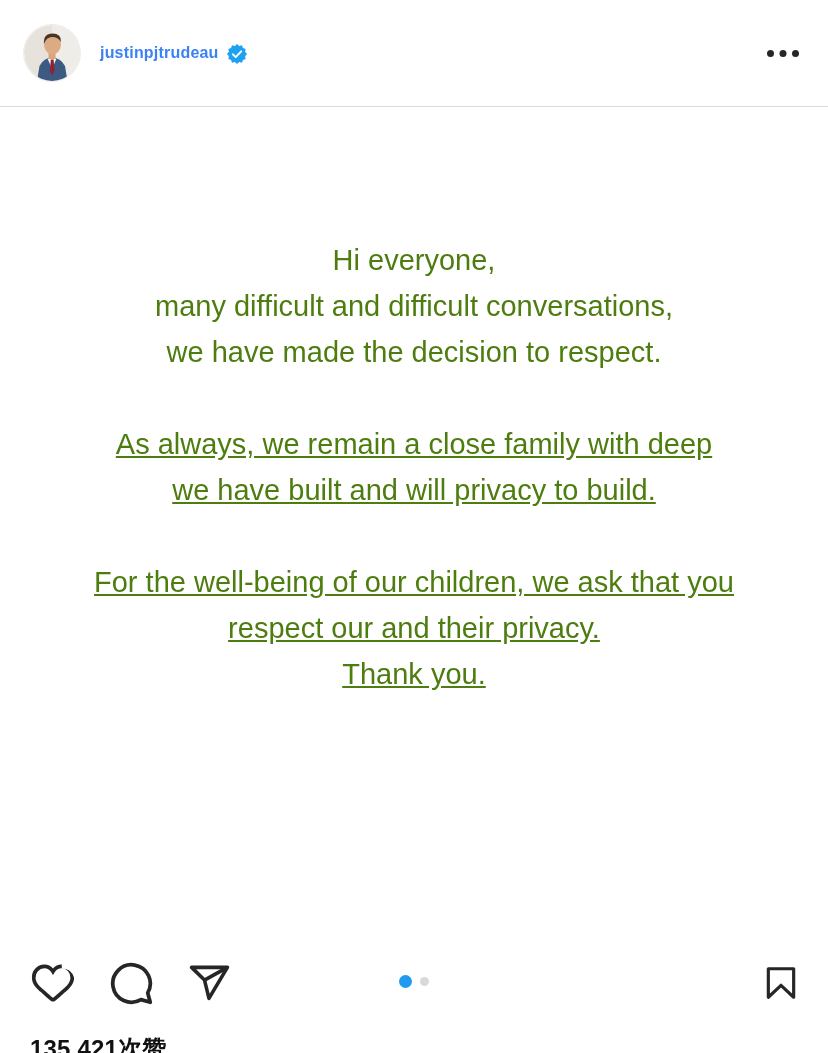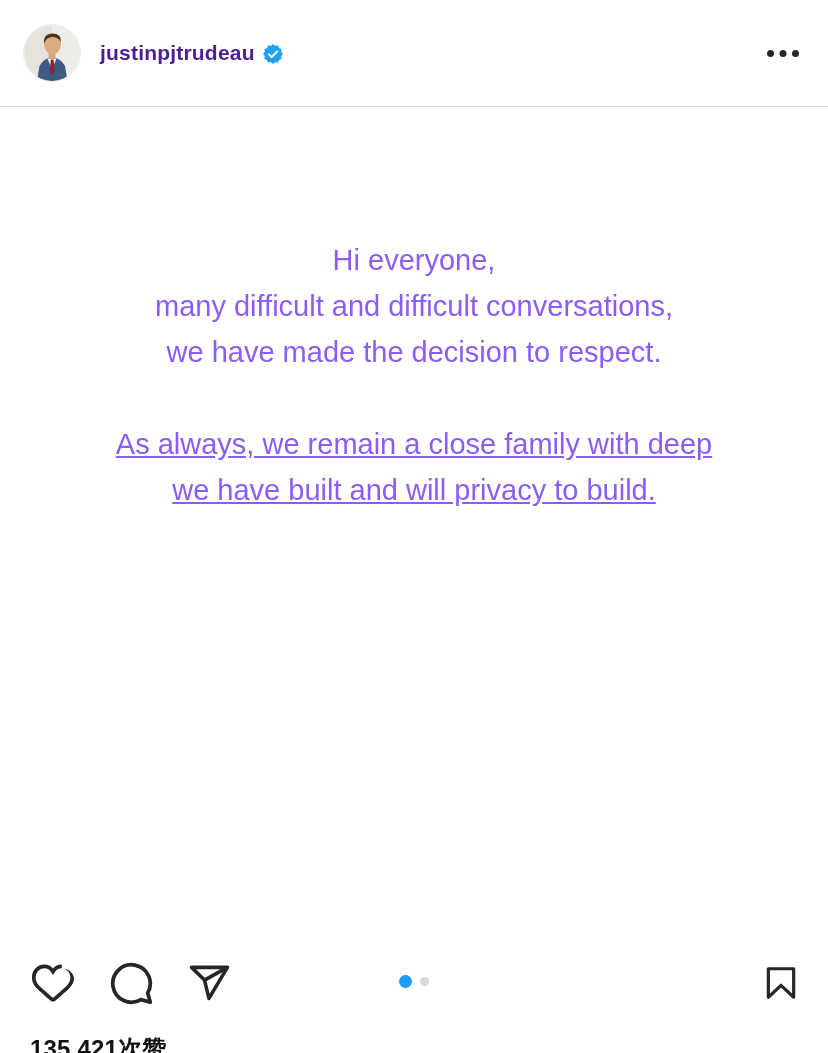--- a/index.html
+++ b/index.html
@@ -33,23 +33,23 @@
     cursor: pointer;
   }
   .avatar svg { display: block; width: 56px; height: 56px; }
   .user-line {
     display: flex;
     align-items: center;
     margin-left: 20px;
     gap: 8px;
   }
   .username {
-    font-size: 21px;
+    font-size: 16px;
     font-weight: 700;
-    color: #4c1d95;
+    color: #3b82f6;
     letter-spacing: 0.2px;
     cursor: pointer;
   }
   .verified { width: 20px; height: 20px; display: block; margin-top: 2px; }
   .more-btn {
     margin-left: auto;
     background: none;
     border: none;
     padding: 6px 0;
     cursor: pointer;
@@ -65,21 +65,21 @@
   }
 
   
   .post-image {
     height: 838px;
     background: #ffffff;
     padding-top: 130px;
   }
   .statement {
     text-align: center;
-    color: #8b5cf6;
+    color: #4d7c0f;
     font-size: 29px;
     line-height: 46px;
     font-weight: 400;
     padding: 0 24px;
   }
   .statement p + p { margin-top: 46px; text-decoration: underline; }
   .statement .ln { display: block; }
 
   
   .action-bar {
@@ -170,20 +170,25 @@
   <div class="post-image">
     <div class="statement">
       <p>
         <span class="ln">Hi everyone,</span>
         <span class="ln">many difficult and difficult conversations,</span>
         <span class="ln">we have made the decision to respect.</span>
       </p>
       <p>
         <span class="ln">As always, we remain a close family with deep</span>
         <span class="ln">we have built and will privacy to build.</span>
+      </p>
+      <p>
+        <span class="ln">For the well-being of our children, we ask that you</span>
+        <span class="ln">respect our and their privacy.</span>
+        <span class="ln">Thank you.</span>
       </p>
     </div>
   </div>
 
   <div class="action-bar">
     <div class="left-actions">
       <button class="icon-btn">
         <svg width="46" height="44" viewBox="0 0 24 24" xmlns="http://www.w3.org/2000/svg">
           <path fill="#262626" d="M16.792 3.904A4.989 4.989 0 0 1 21.5 9.122c0 3.072-2.652 4.959-5.197 7.222-2.512 2.243-3.865 3.469-4.303 3.752-.477-.309-2.143-1.823-4.303-3.752C5.141 14.072 2.5 12.167 2.5 9.122a4.989 4.989 0 0 1 4.708-5.218 4.21 4.21 0 0 1 3.675 1.941c.84 1.175.98 1.763 1.12 1.763s.278-.588 1.11-1.766a4.17 4.17 0 0 1 3.679-1.938m0-2a6.04 6.04 0 0 0-4.797 2.127 6.052 6.052 0 0 0-4.787-2.127A6.985 6.985 0 0 0 .5 9.122c0 3.61 2.55 5.827 5.015 7.97.283.246.569.494.853.747l1.027.918a44.998 44.998 0 0 0 3.518 3.018 2 2 0 0 0 2.174 0 45.263 45.263 0 0 0 3.626-3.115l.922-.824c.293-.26.59-.519.885-.774 2.334-2.025 4.98-4.32 4.98-7.94a6.985 6.985 0 0 0-6.708-5.218Z"></path>
         </svg>

